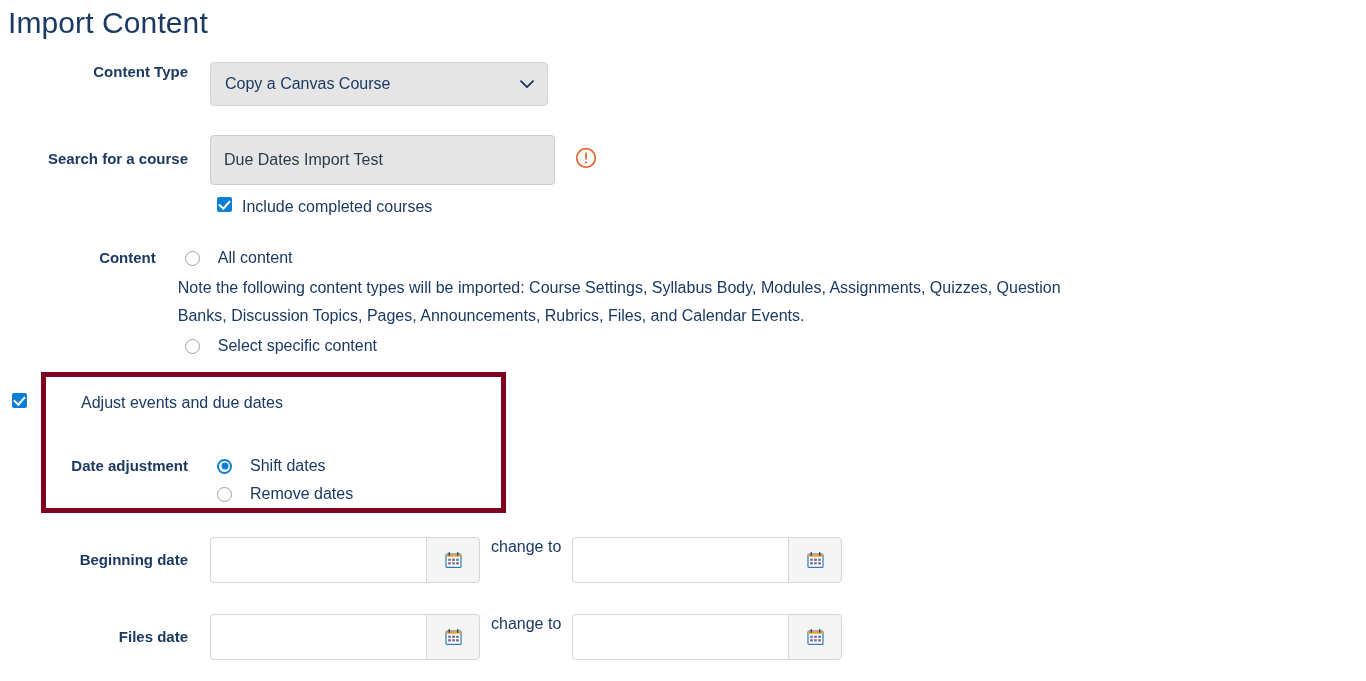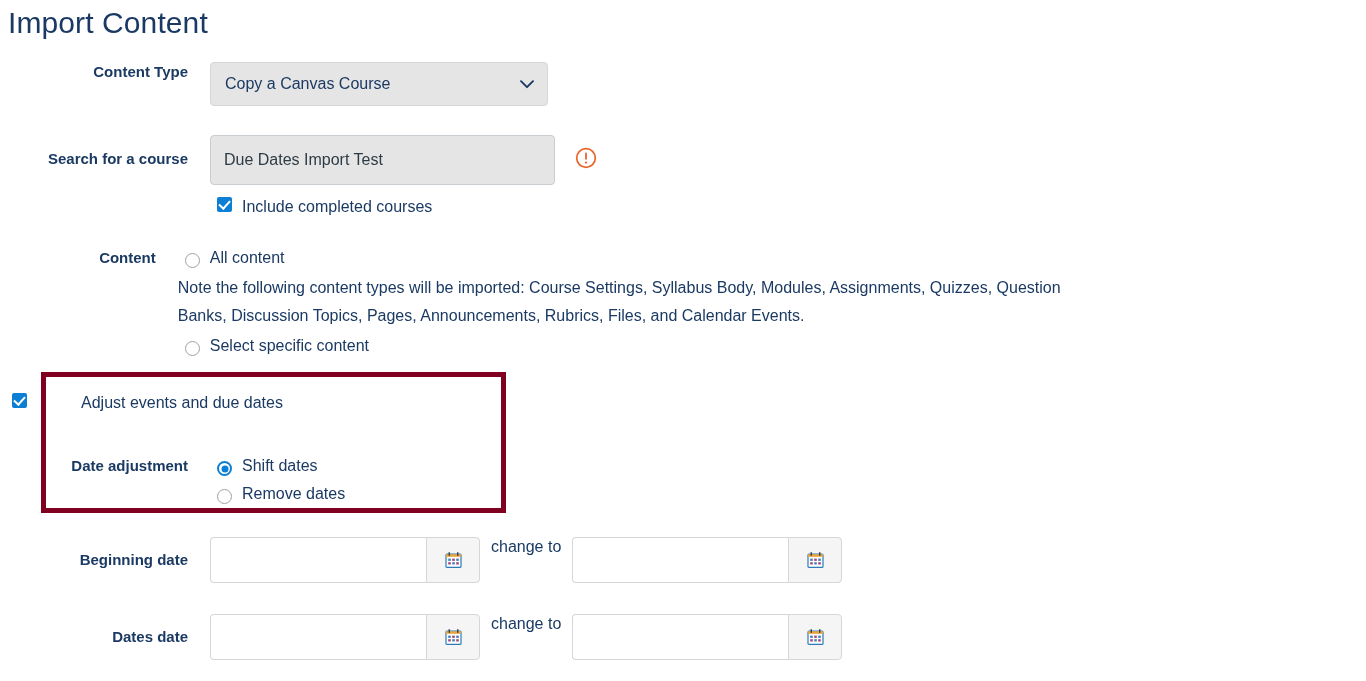--- a/index.html
+++ b/index.html
@@ -98,21 +98,21 @@
   }
   .chk-label {
     margin-left: 10px;
     font-size: 16px;
     color: #1b3a63;
     line-height: 20px;
     white-space: nowrap;
   }
 
   
-  .radio-line { display: flex; align-items: flex-end; }
+  .radio-line { display: flex; align-items: center; gap: 8px; }
   .radio {
     width: 15px; height: 15px;
     border-radius: 50%;
     border: 1.5px solid #9ba3a9;
     background: #fff;
     position: relative;
     flex: 0 0 auto;
   }
   .radio.on {
     border: 2px solid #0c7fd4;
@@ -290,21 +290,21 @@
             <rect x="4.2" y="11.2" width="2.6" height="2.3" fill="#9b4a7a"></rect>
             <rect x="8.2" y="11.2" width="2.6" height="2.3" fill="#4a7fb5"></rect>
             <rect x="12.2" y="11.2" width="2.6" height="2.3" fill="#9b4a7a"></rect>
           </svg>
         </div>
       </div>
     </div>
   </div>
 
   <div class="row" style="left:0px; top:614px; align-items:center;">
-    <div class="field-label">Dates date</div>
+    <div class="field-label">Files date</div>
     <div class="date-group">
       <div class="date-input-combo">
         <div class="date-field"></div>
         <div class="date-btn">
           <svg width="19" height="19" viewBox="0 0 19 19">
             <rect x="2" y="3.2" width="15" height="13.2" rx="1" fill="#fff" stroke="#2b7bb9" stroke-width="1.2"></rect>
             <rect x="2" y="3.2" width="15" height="2.6" fill="#e8a33d"></rect>
             <rect x="4.6" y="1.2" width="1.3" height="3.6" fill="#2d3b45"></rect>
             <rect x="13.1" y="1.2" width="1.3" height="3.6" fill="#2d3b45"></rect>
             <rect x="4.2" y="7.6" width="2.6" height="2.3" fill="#4a7fb5"></rect>

